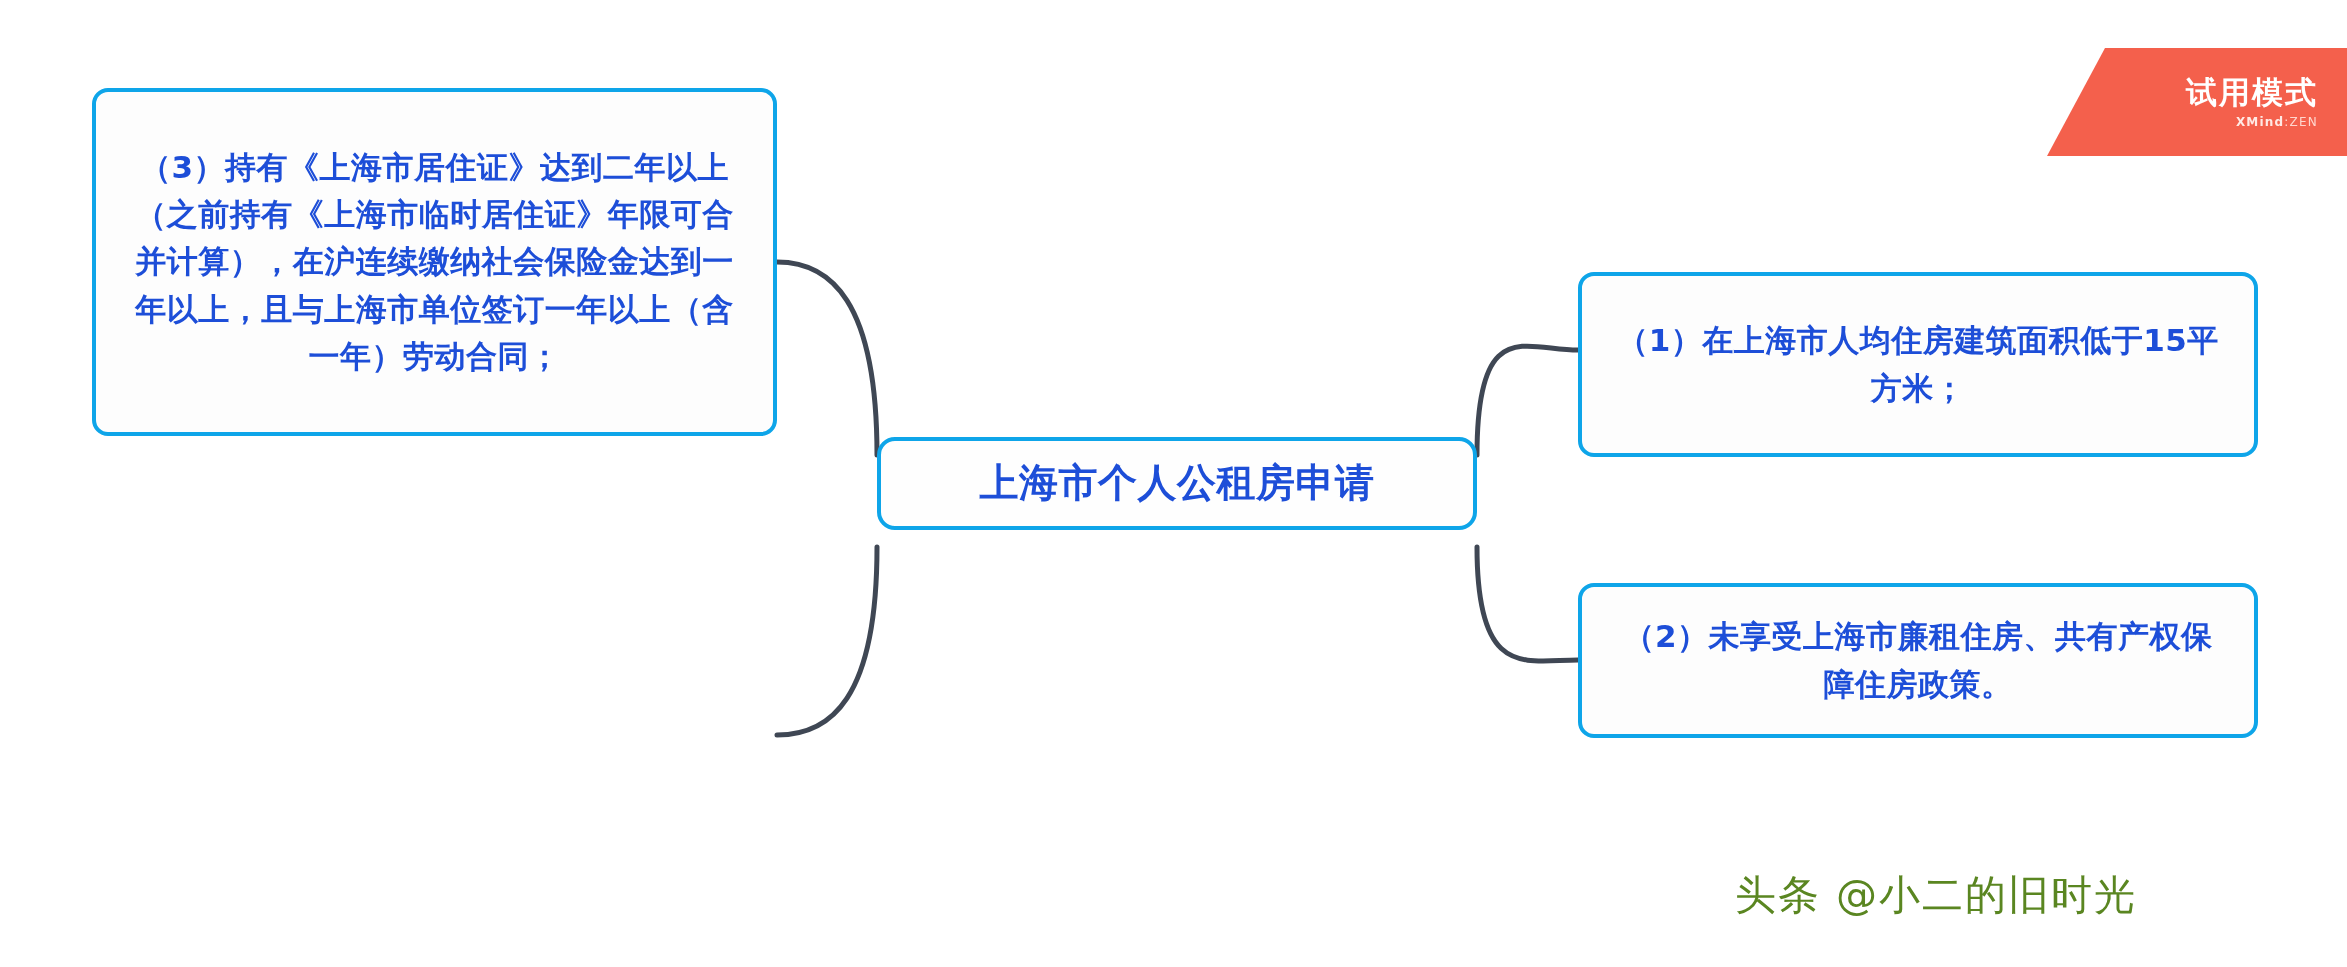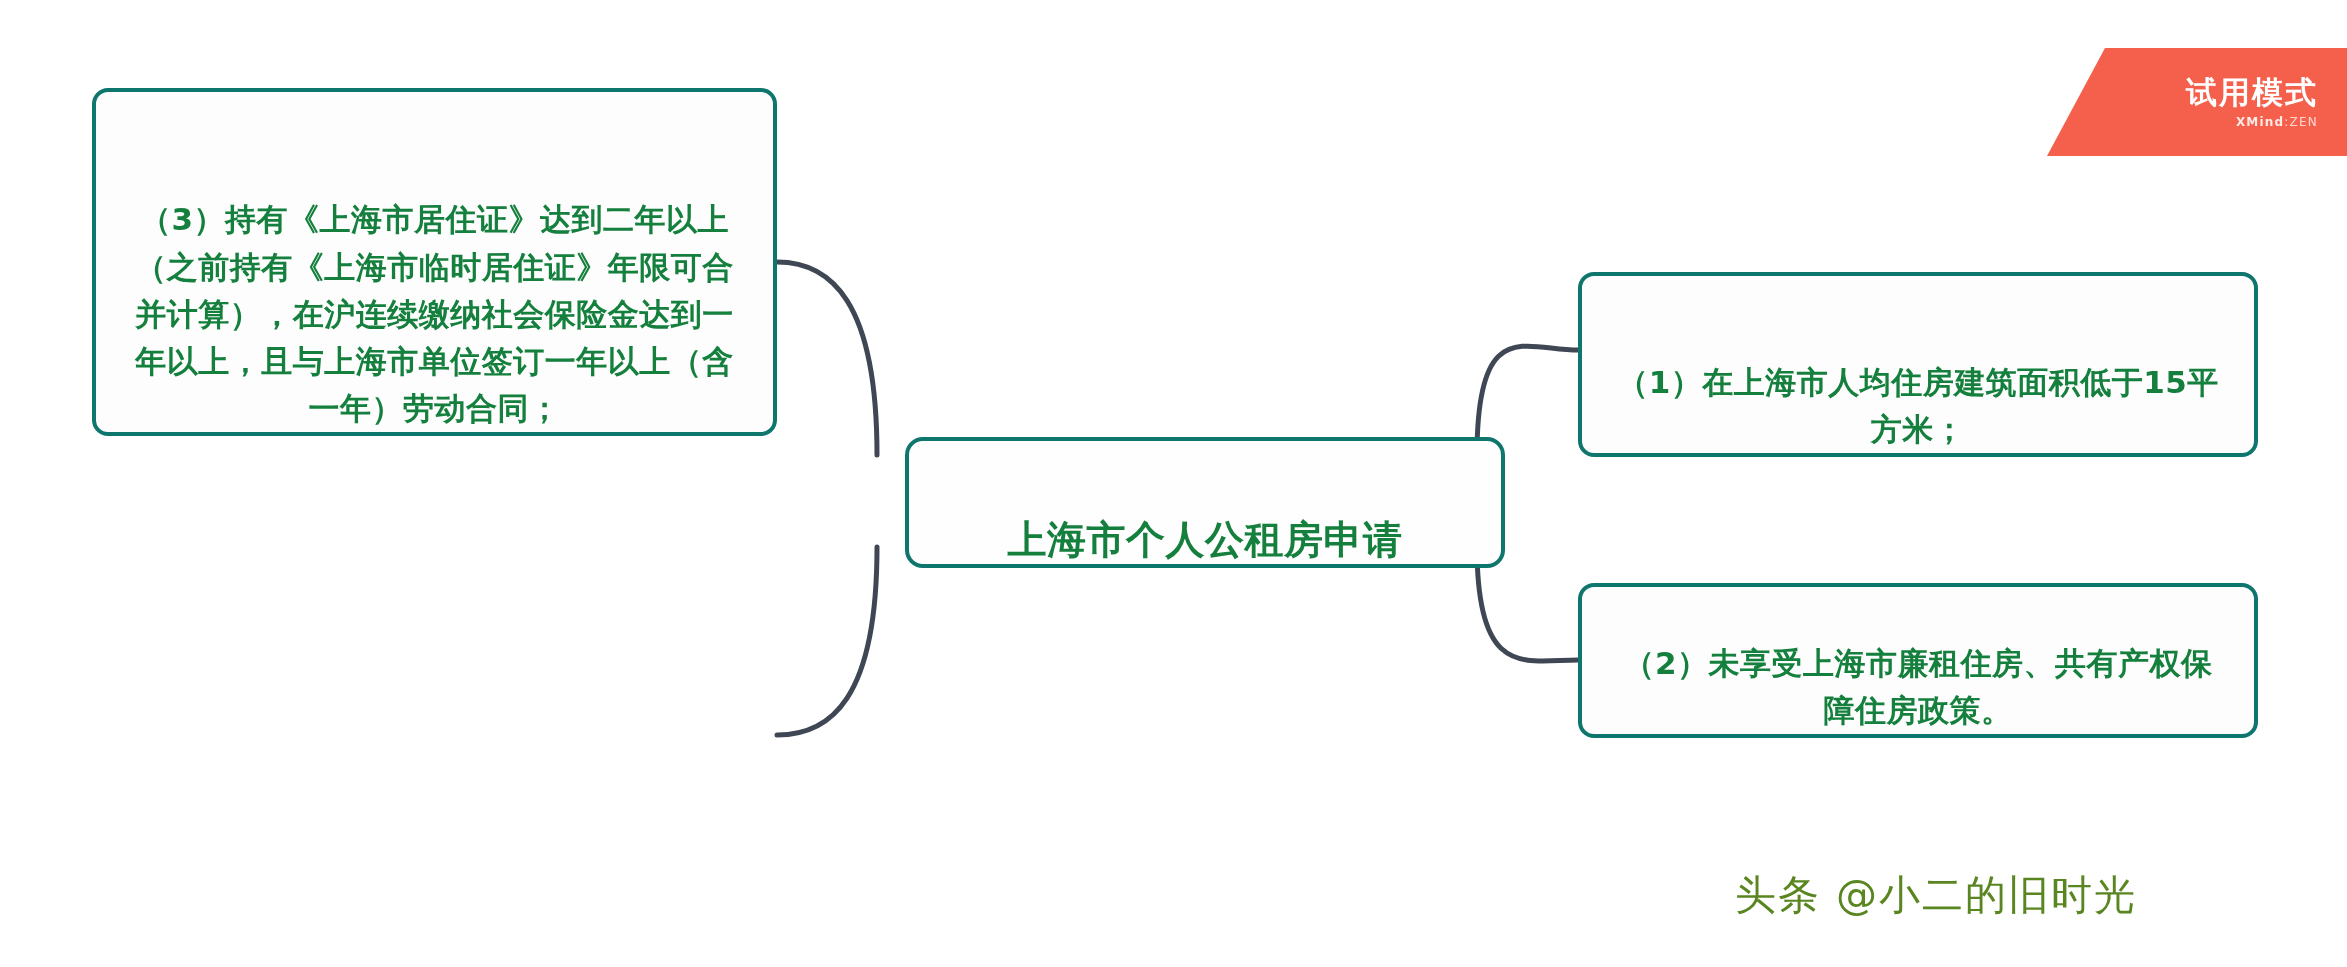--- a/index.html
+++ b/index.html
@@ -23,48 +23,47 @@
     left: 0;
     top: 0;
     width: 2347px;
     height: 967px;
     pointer-events: none;
   }
   
   .node {
     position: absolute;
     box-sizing: border-box;
-    border: 4px solid #0f766e;
+    border: 4px solid #0ea5e9;
     border-radius: 16px;
     background: #fdfdfd;
     display: flex;
-    align-items: flex-end;
+    align-items: center;
     justify-content: center;
     text-align: center;
-    color: #15803d;
+    color: #1d4ed8;
     font-weight: bold;
     letter-spacing: 0.5px;
   }
   .node-text {
     display: block;
     width: 100%;
     padding: 0 26px;
     box-sizing: border-box;
     line-height: 1.52;
   }
 
   #node-root {
     left: 877px;
     top: 437px;
     width: 600px;
-    height: 131px;
+    height: 93px;
     border-radius: 18px;
     font-size: 39px;
     background: #fefefe;
-    margin-left: 28px;
   }
   #node-root .node-text { line-height: 1.2; }
 
   #node-b3 {
     left: 92px;
     top: 88px;
     width: 685px;
     height: 348px;
     font-size: 31px;
   }

